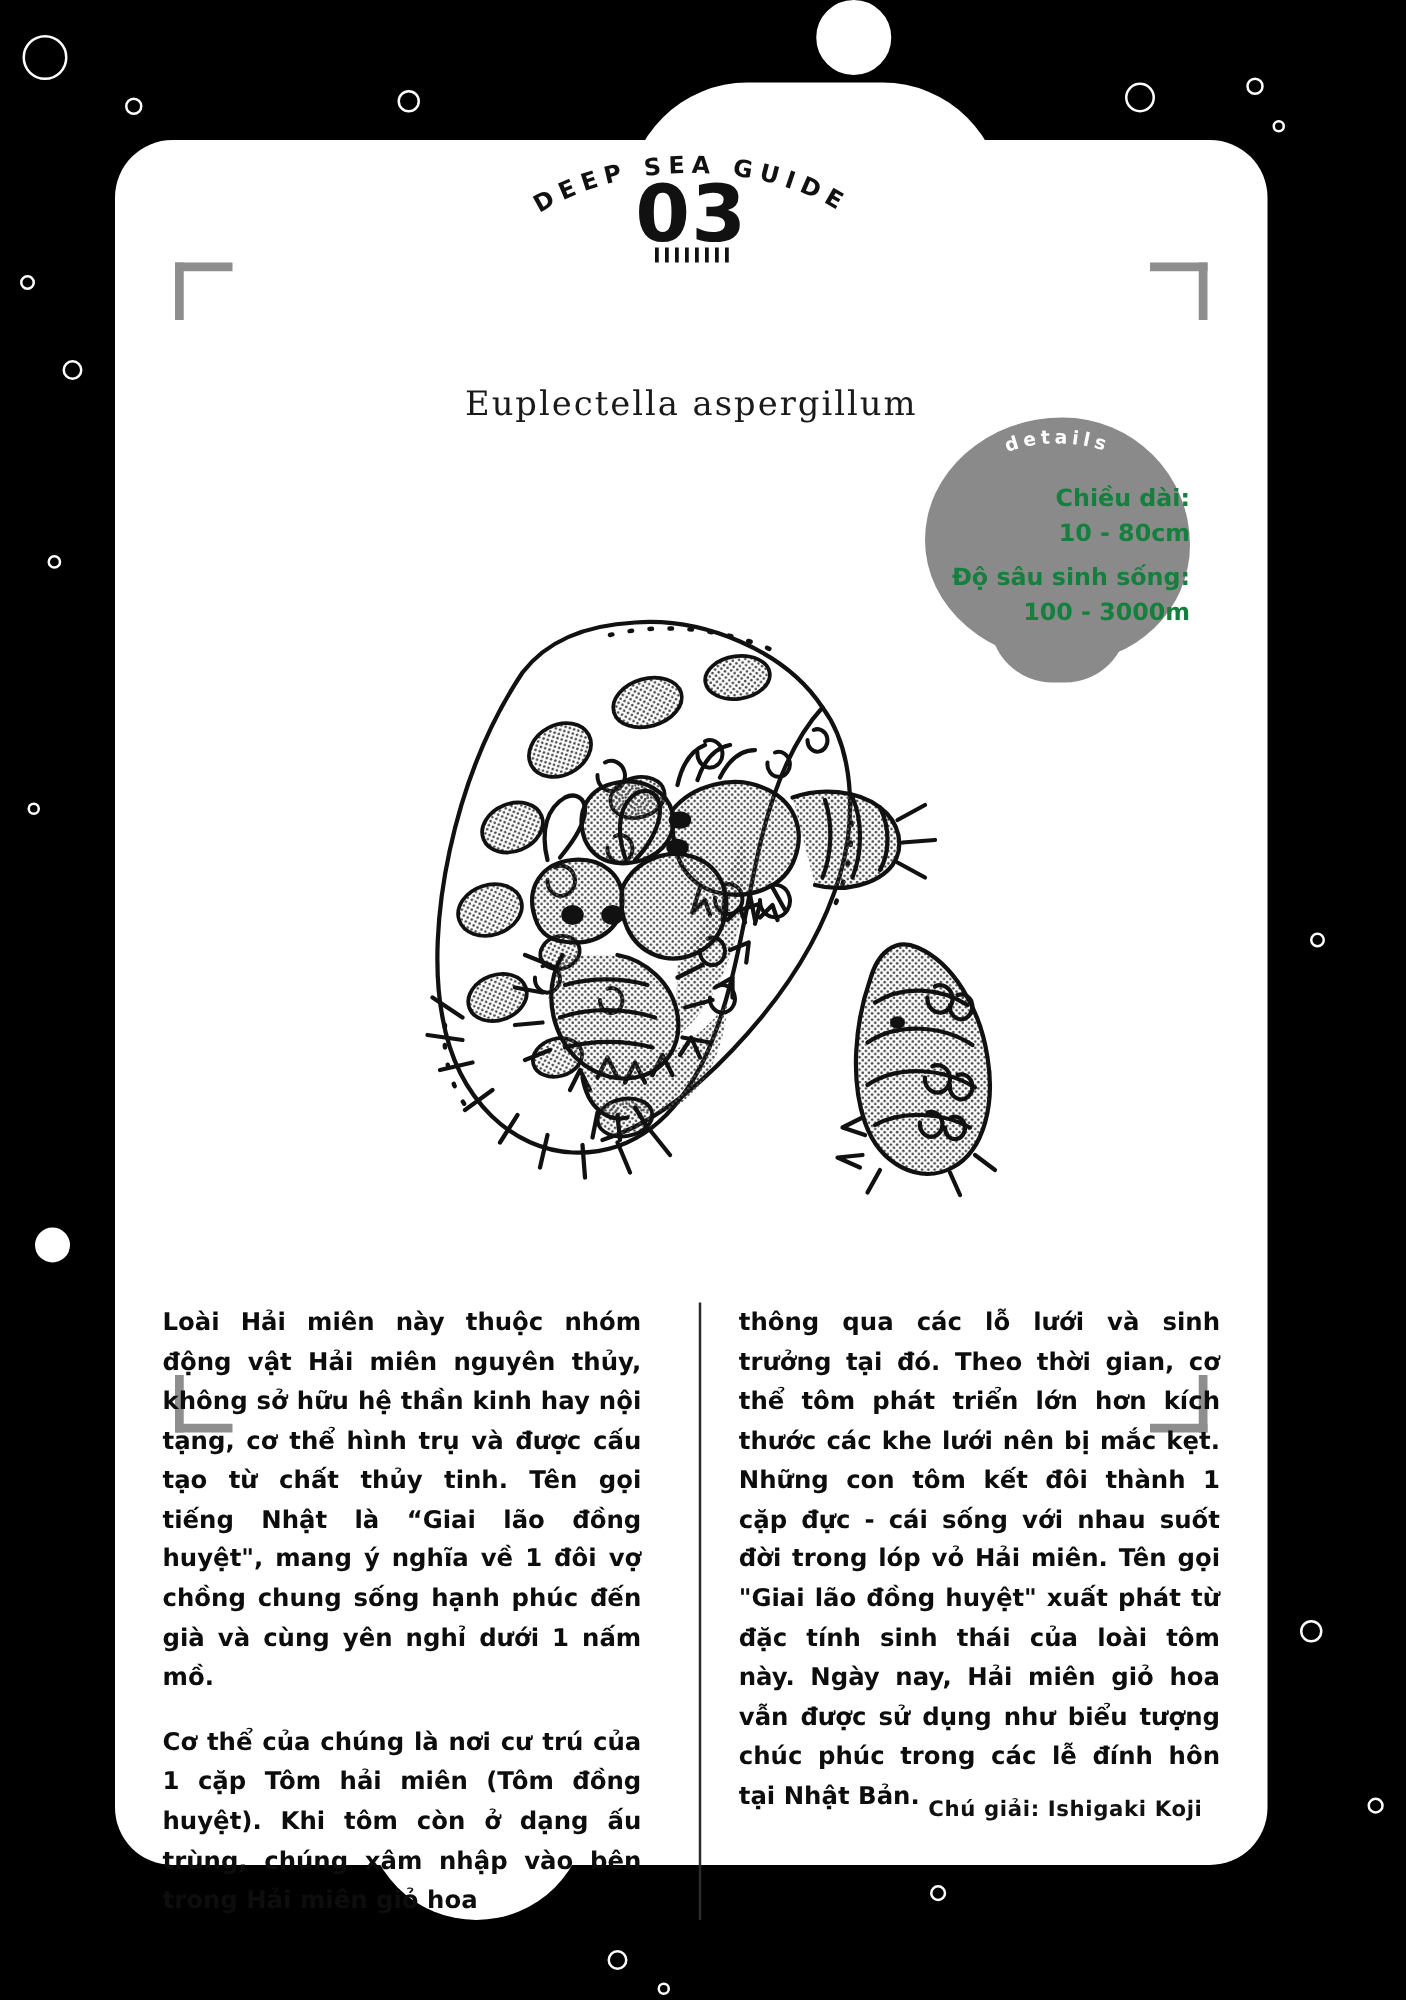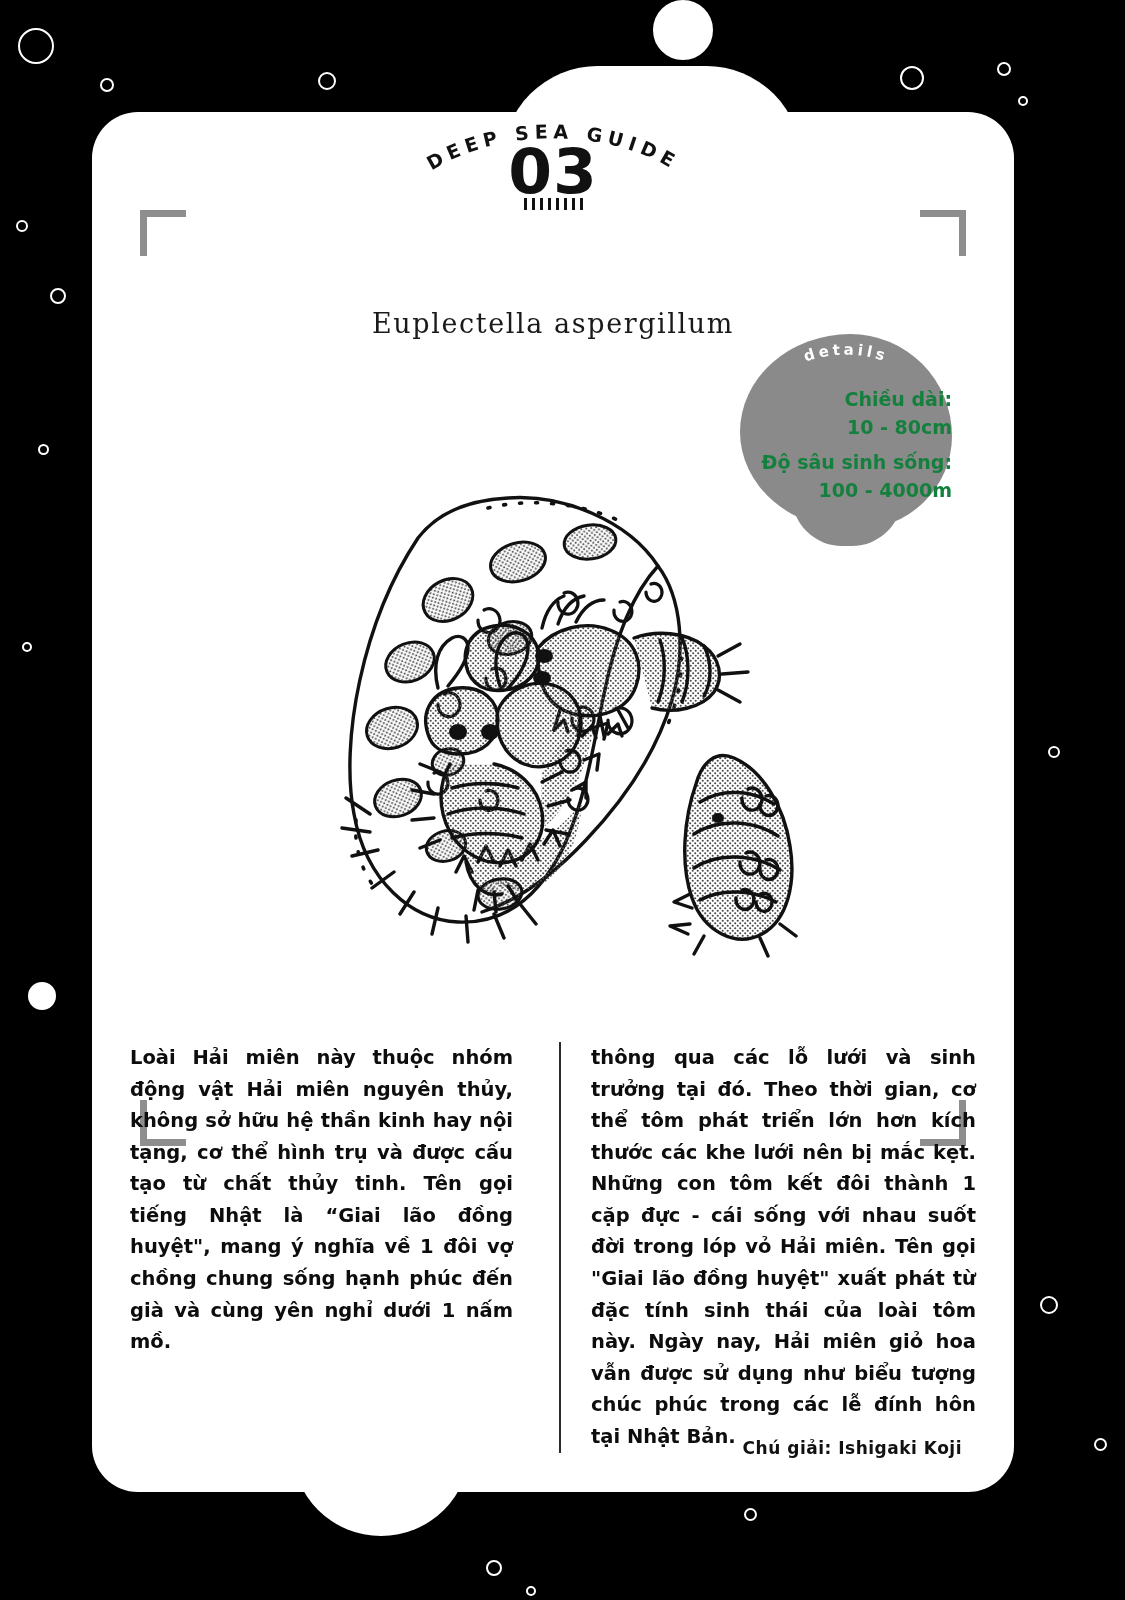--- a/index.html
+++ b/index.html
@@ -348,21 +348,21 @@
         </defs>
         <text>
           <textPath href="#blobarc" startOffset="50%" text-anchor="middle">details</textPath>
         </text>
       </svg>
       <div id="blob-text">
         <div>Chiều dài:</div>
         <div>10 - 80cm</div>
         <span class="gap"></span>
         <div>Độ sâu sinh sống:</div>
-        <div>100 - 4000m</div>
+        <div>100 - 3000m</div>
       </div>
     </div>
 
     <div id="illustration">
       <svg viewBox="0 0 620 520" xmlns="http://www.w3.org/2000/svg">
         <defs>
           <pattern id="dots" width="5" height="5" patternUnits="userSpaceOnUse">
             <circle cx="1.2" cy="1.2" r="1.05" fill="#4a4a4a"></circle>
             <circle cx="3.7" cy="3.7" r="1.05" fill="#4a4a4a"></circle>
           </pattern>
@@ -495,20 +495,21 @@
             <path d="M86,196 l8,18 M106,182 l16,12"></path>
           </g>
 
         </g>
       </svg>
     </div>
 
     <div id="body-copy">
       <div class="col left">
         <p>Loài Hải miên này thuộc nhóm động vật Hải miên nguyên thủy, không sở hữu hệ thần kinh hay nội tạng, cơ thể hình trụ và được cấu tạo từ chất thủy tinh. Tên gọi tiếng Nhật là “Giai lão đồng huyệt", mang ý nghĩa về 1 đôi vợ chồng chung sống hạnh phúc đến già và cùng yên nghỉ dưới 1 nấm mồ.</p>
+        <p>Cơ thể của chúng là nơi cư trú của 1 cặp Tôm hải miên (Tôm đồng huyệt). Khi tôm còn ở dạng ấu trùng, chúng xâm nhập vào bên trong Hải miên giỏ hoa</p>
       </div>
       <div class="col right">
         <p>thông qua các lỗ lưới và sinh trưởng tại đó. Theo thời gian, cơ thể tôm phát triển lớn hơn kích thước các khe lưới nên bị mắc kẹt. Những con tôm kết đôi thành 1 cặp đực - cái sống với nhau suốt đời trong lóp vỏ Hải miên. Tên gọi "Giai lão đồng huyệt" xuất phát từ đặc tính sinh thái của loài tôm này. Ngày nay, Hải miên giỏ hoa vẫn được sử dụng như biểu tượng chúc phúc trong các lễ đính hôn tại Nhật Bản.</p>
       </div>
     </div>
 
     <div id="footer-credit">Chú giải: Ishigaki Koji</div>
 
   </div>
 </div>

